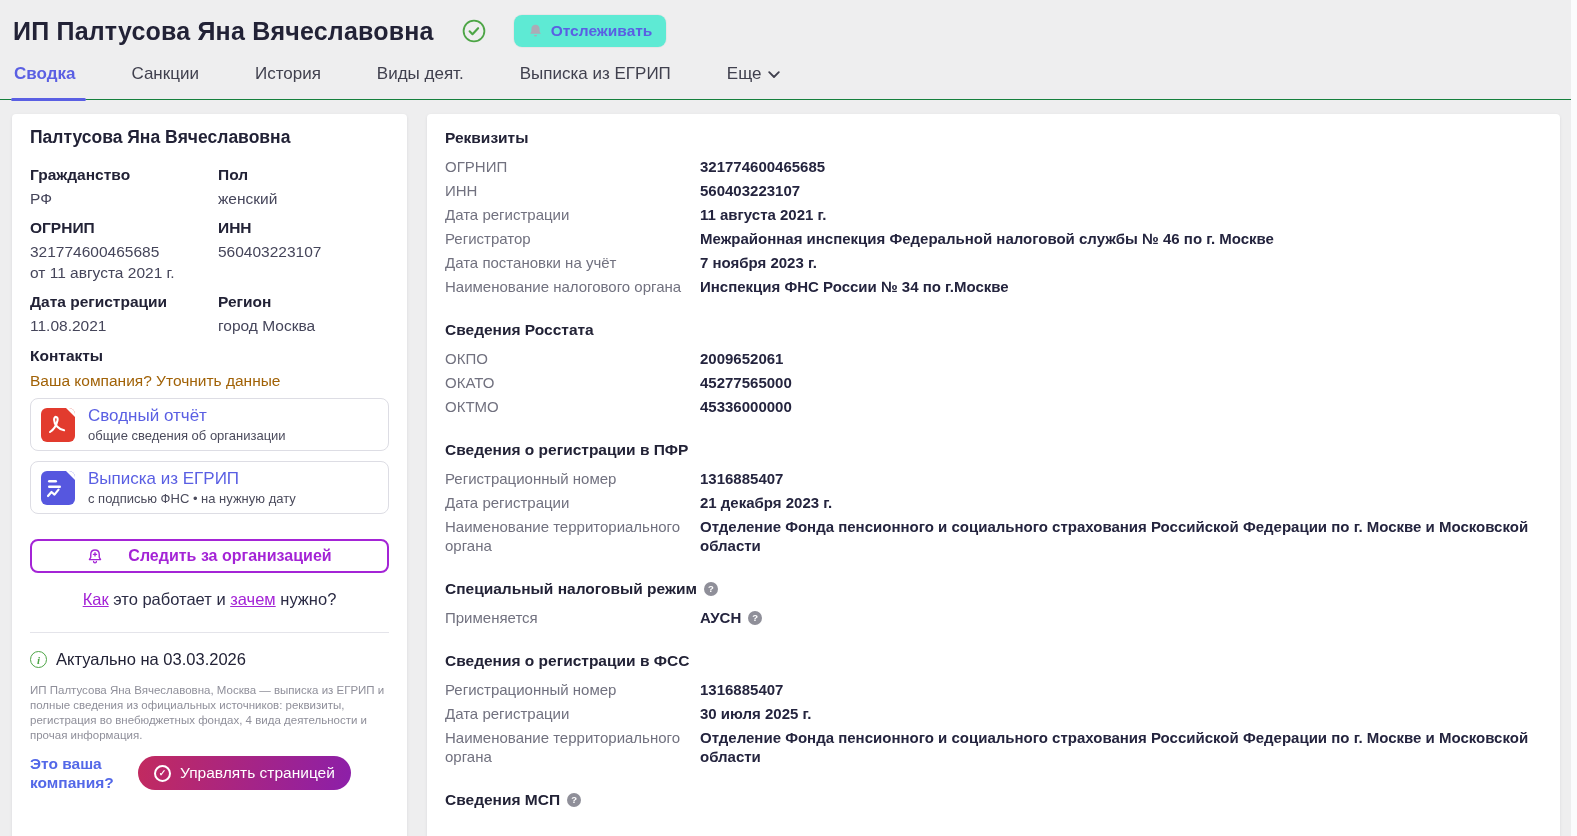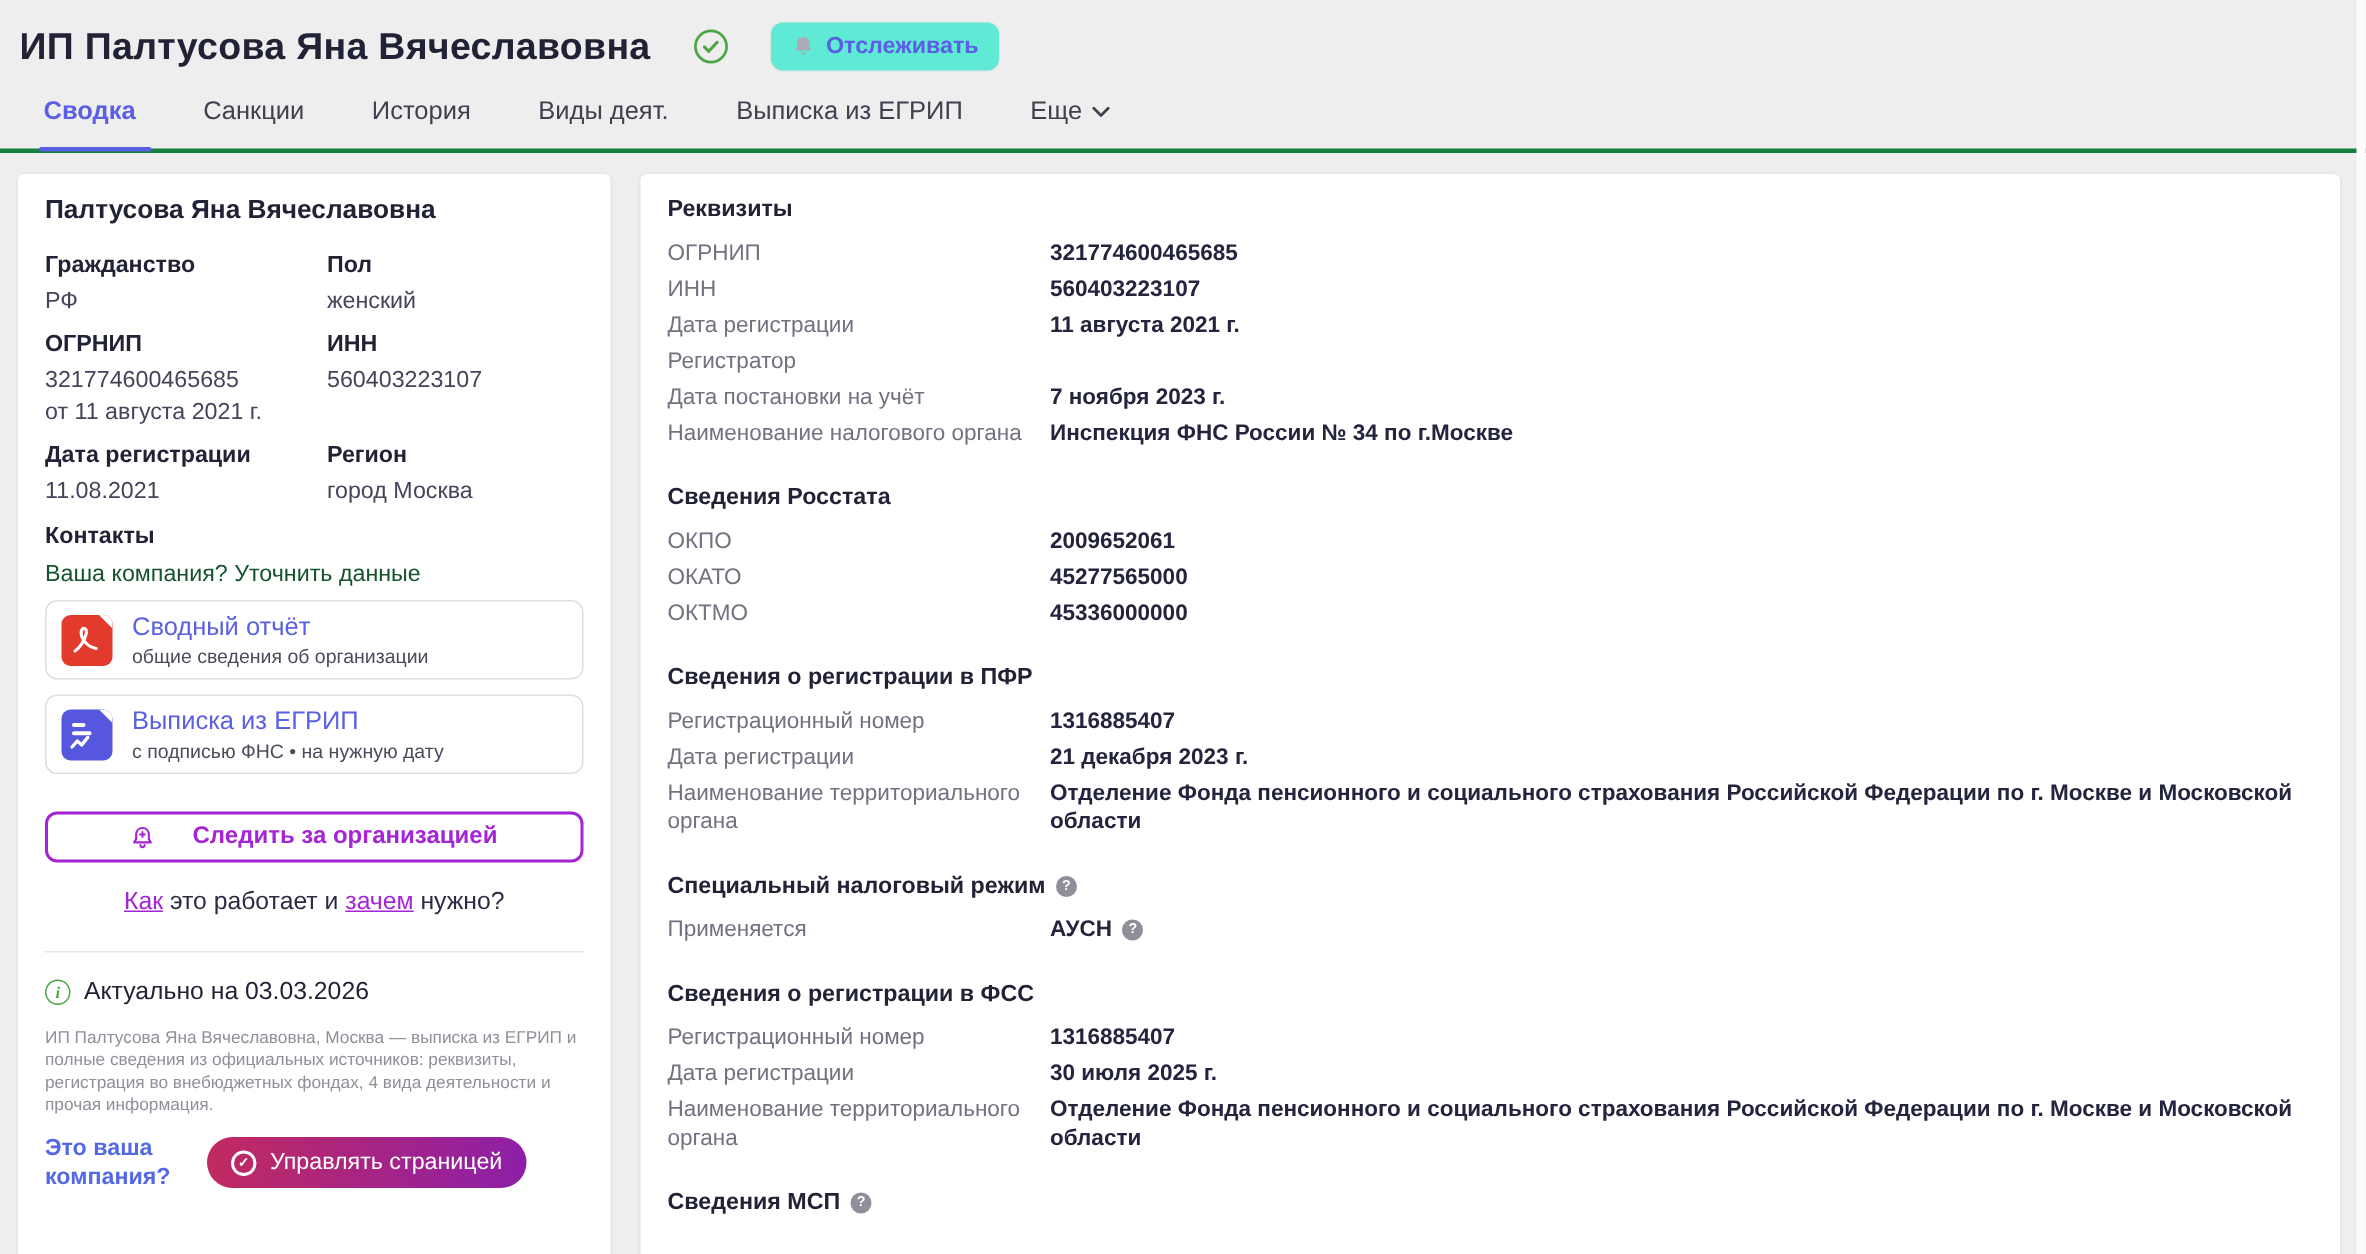--- a/index.html
+++ b/index.html
@@ -13,40 +13,40 @@
   .scroll-strip{position:absolute;right:0;top:0;width:6px;height:836px;background:#FBFBFC;z-index:50;}
 
   
   .title-row{display:flex;align-items:center;gap:28px;padding:14px 0 0 13px;height:48px;}
   h1.page-title{font-size:25px;font-weight:700;color:#222236;letter-spacing:.2px;}
   .verify{width:24px;height:24px;flex:0 0 auto;display:inline-flex;}
   .track-btn{display:inline-flex;align-items:center;gap:8px;border:0;cursor:pointer;
     background:#5eead4;border-radius:8px;padding:7px 14px;font-family:inherit;
     font-size:15.5px;font-weight:600;color:#5A5FE3;box-shadow:0 0 0 1px rgba(0,0,0,.03);}
   .track-btn svg{width:15px;height:16px;fill:#ABABB6;}
-  .tabs{display:flex;align-items:flex-end;gap:43px;padding:16px 0 0 28px;border-bottom:3px solid #15803d;}
+  .tabs{display:flex;align-items:flex-end;gap:54px;padding:16px 0 0 13px;border-bottom:1px solid #15803d;}
   .tab{background:none;border:0;cursor:pointer;font-family:inherit;font-size:17px;font-weight:500;
     color:#40404E;padding:0 1px 15px;display:inline-flex;align-items:center;gap:7px;position:relative;}
   .tab.active{color:#5A5FE3;font-weight:600;}
   .tab.active::after{content:"";position:absolute;left:-2px;right:-10px;bottom:-2px;height:3px;background:#5A5FE3;border-radius:2px;}
   .tab .chev{width:12px;height:8px;margin-top:2px;color:#40404E;}
 
   
   .content{display:flex;align-items:flex-start;padding:14px 17px 0 12px;gap:20px;}
   .card{background:#fff;border-radius:4px;box-shadow:0 1px 3px rgba(40,40,60,.10);}
   .left-col{width:395px;flex:0 0 auto;display:flex;flex-direction:column;}
 
   
   .profile-card{height:828px;overflow:hidden;padding:12px 18px 6px;}
   .p-name{font-size:17.5px;font-weight:700;color:#222236;line-height:22px;}
   .pf-grid{display:grid;grid-template-columns:188px 1fr;row-gap:9px;margin-top:17px;}
   .pf-label{font-size:15.5px;font-weight:700;color:#222236;line-height:19px;margin-bottom:4px;}
   .pf-value{font-size:15.5px;color:#45455A;line-height:21px;}
   .p-contacts{font-size:15.5px;font-weight:700;color:#222236;margin-top:10px;line-height:19px;}
-  .p-clarify{display:inline-block;font-size:15.5px;color:#14532d;margin-top:6px;line-height:20px;text-decoration:none;cursor:pointer;}
+  .p-clarify{display:inline-block;font-size:15.5px;color:#a16207;margin-top:6px;line-height:20px;text-decoration:none;cursor:pointer;}
   .reports{margin-top:7px;display:flex;flex-direction:column;gap:10px;}
   .report{display:flex;align-items:center;gap:13px;border:1px solid #DDDDE4;border-radius:8px;
     height:53px;padding:0 10px;cursor:pointer;text-decoration:none;}
   .ric{width:34px;height:34px;border-radius:6px;position:relative;flex:0 0 auto;overflow:hidden;}
   .ric.pdf{background:#E23B2E;}
   .ric.doc{background:#5657DF;}
   .ric .fold{position:absolute;top:0;right:0;width:0;height:0;border-left:9px solid transparent;border-top:9px solid #fff;}
   .ric svg{position:absolute;inset:0;width:100%;height:100%;}
   .report-title{font-size:17px;color:#5A5FE3;font-weight:500;line-height:20px;}
   .report-sub{font-size:13px;color:#4B4B5C;line-height:16px;margin-top:2px;}
@@ -242,20 +242,23 @@
             </div>
           </div>
           <div class="drow">
             <div class="dlabel">Дата регистрации</div>
             <div class="dvalue">
               <span>11 августа 2021 г.</span>
             </div>
           </div>
           <div class="drow">
             <div class="dlabel">Регистратор</div>
+            <div class="dvalue">
+              <span>Межрайонная инспекция Федеральной налоговой службы № 46 по г. Москве</span>
+            </div>
           </div>
           <div class="drow">
             <div class="dlabel">Дата постановки на учёт</div>
             <div class="dvalue">
               <span>7 ноября 2023 г.</span>
             </div>
           </div>
           <div class="drow">
             <div class="dlabel">Наименование налогового органа</div>
             <div class="dvalue">

